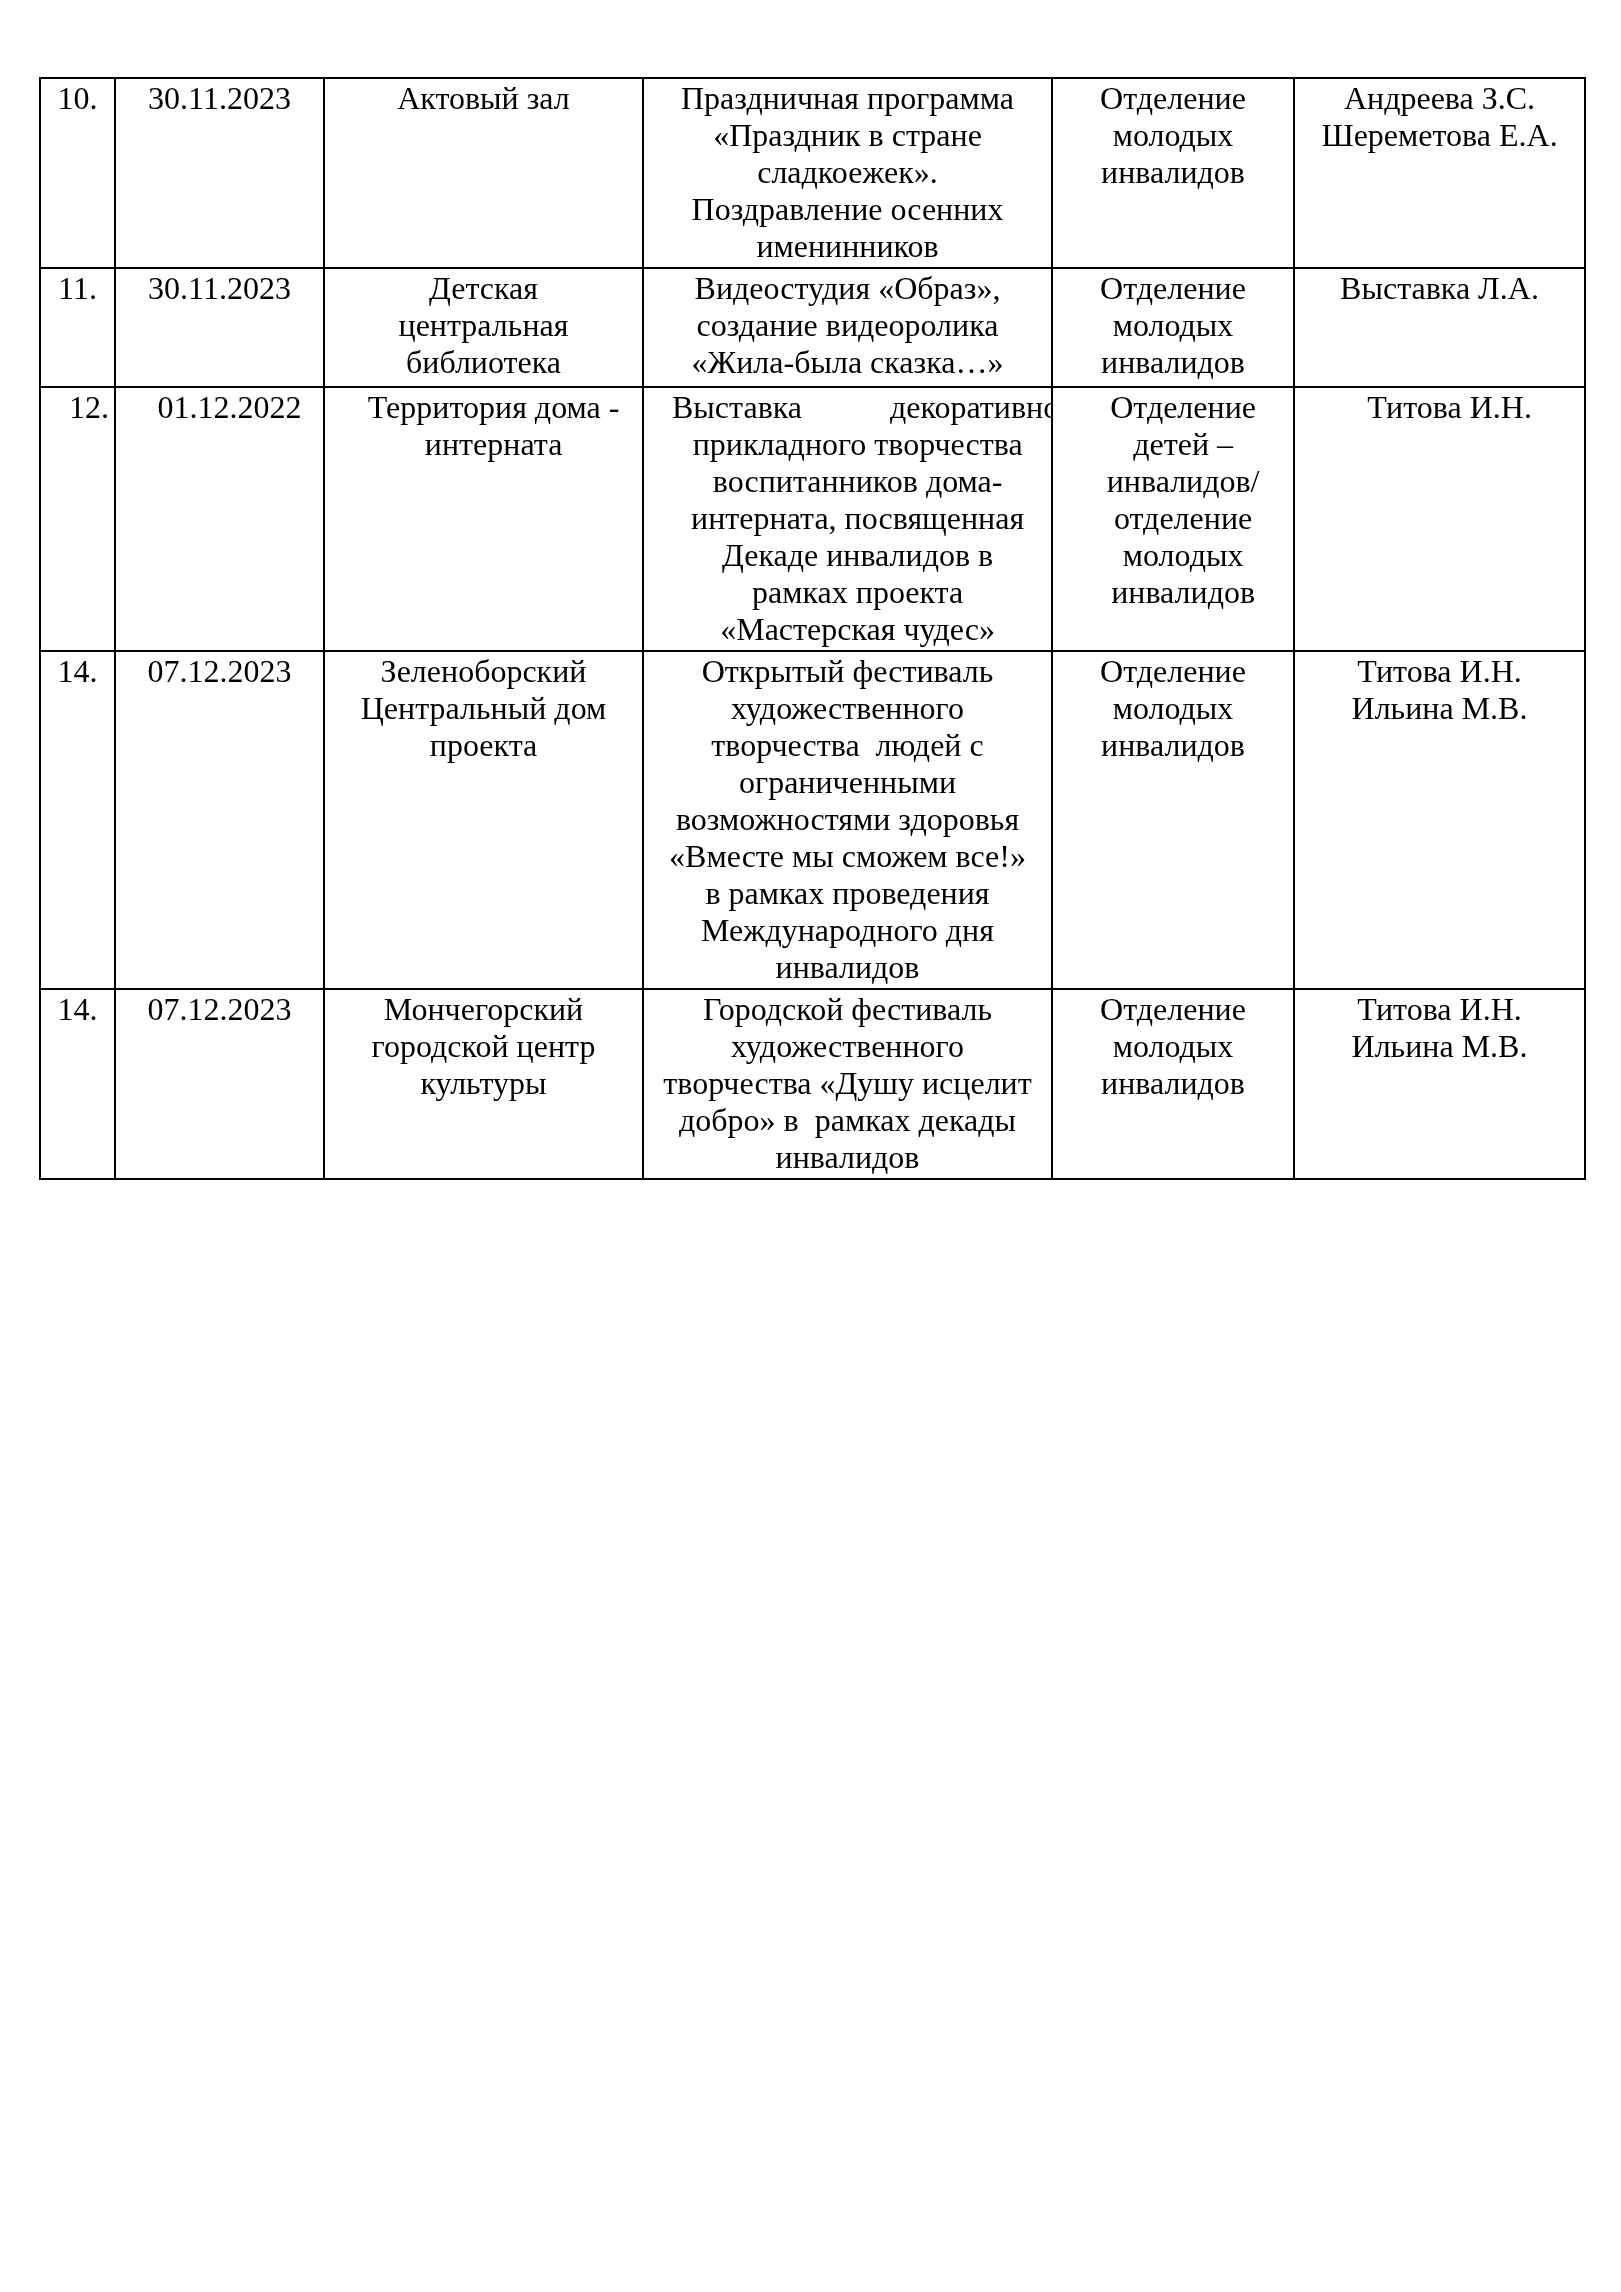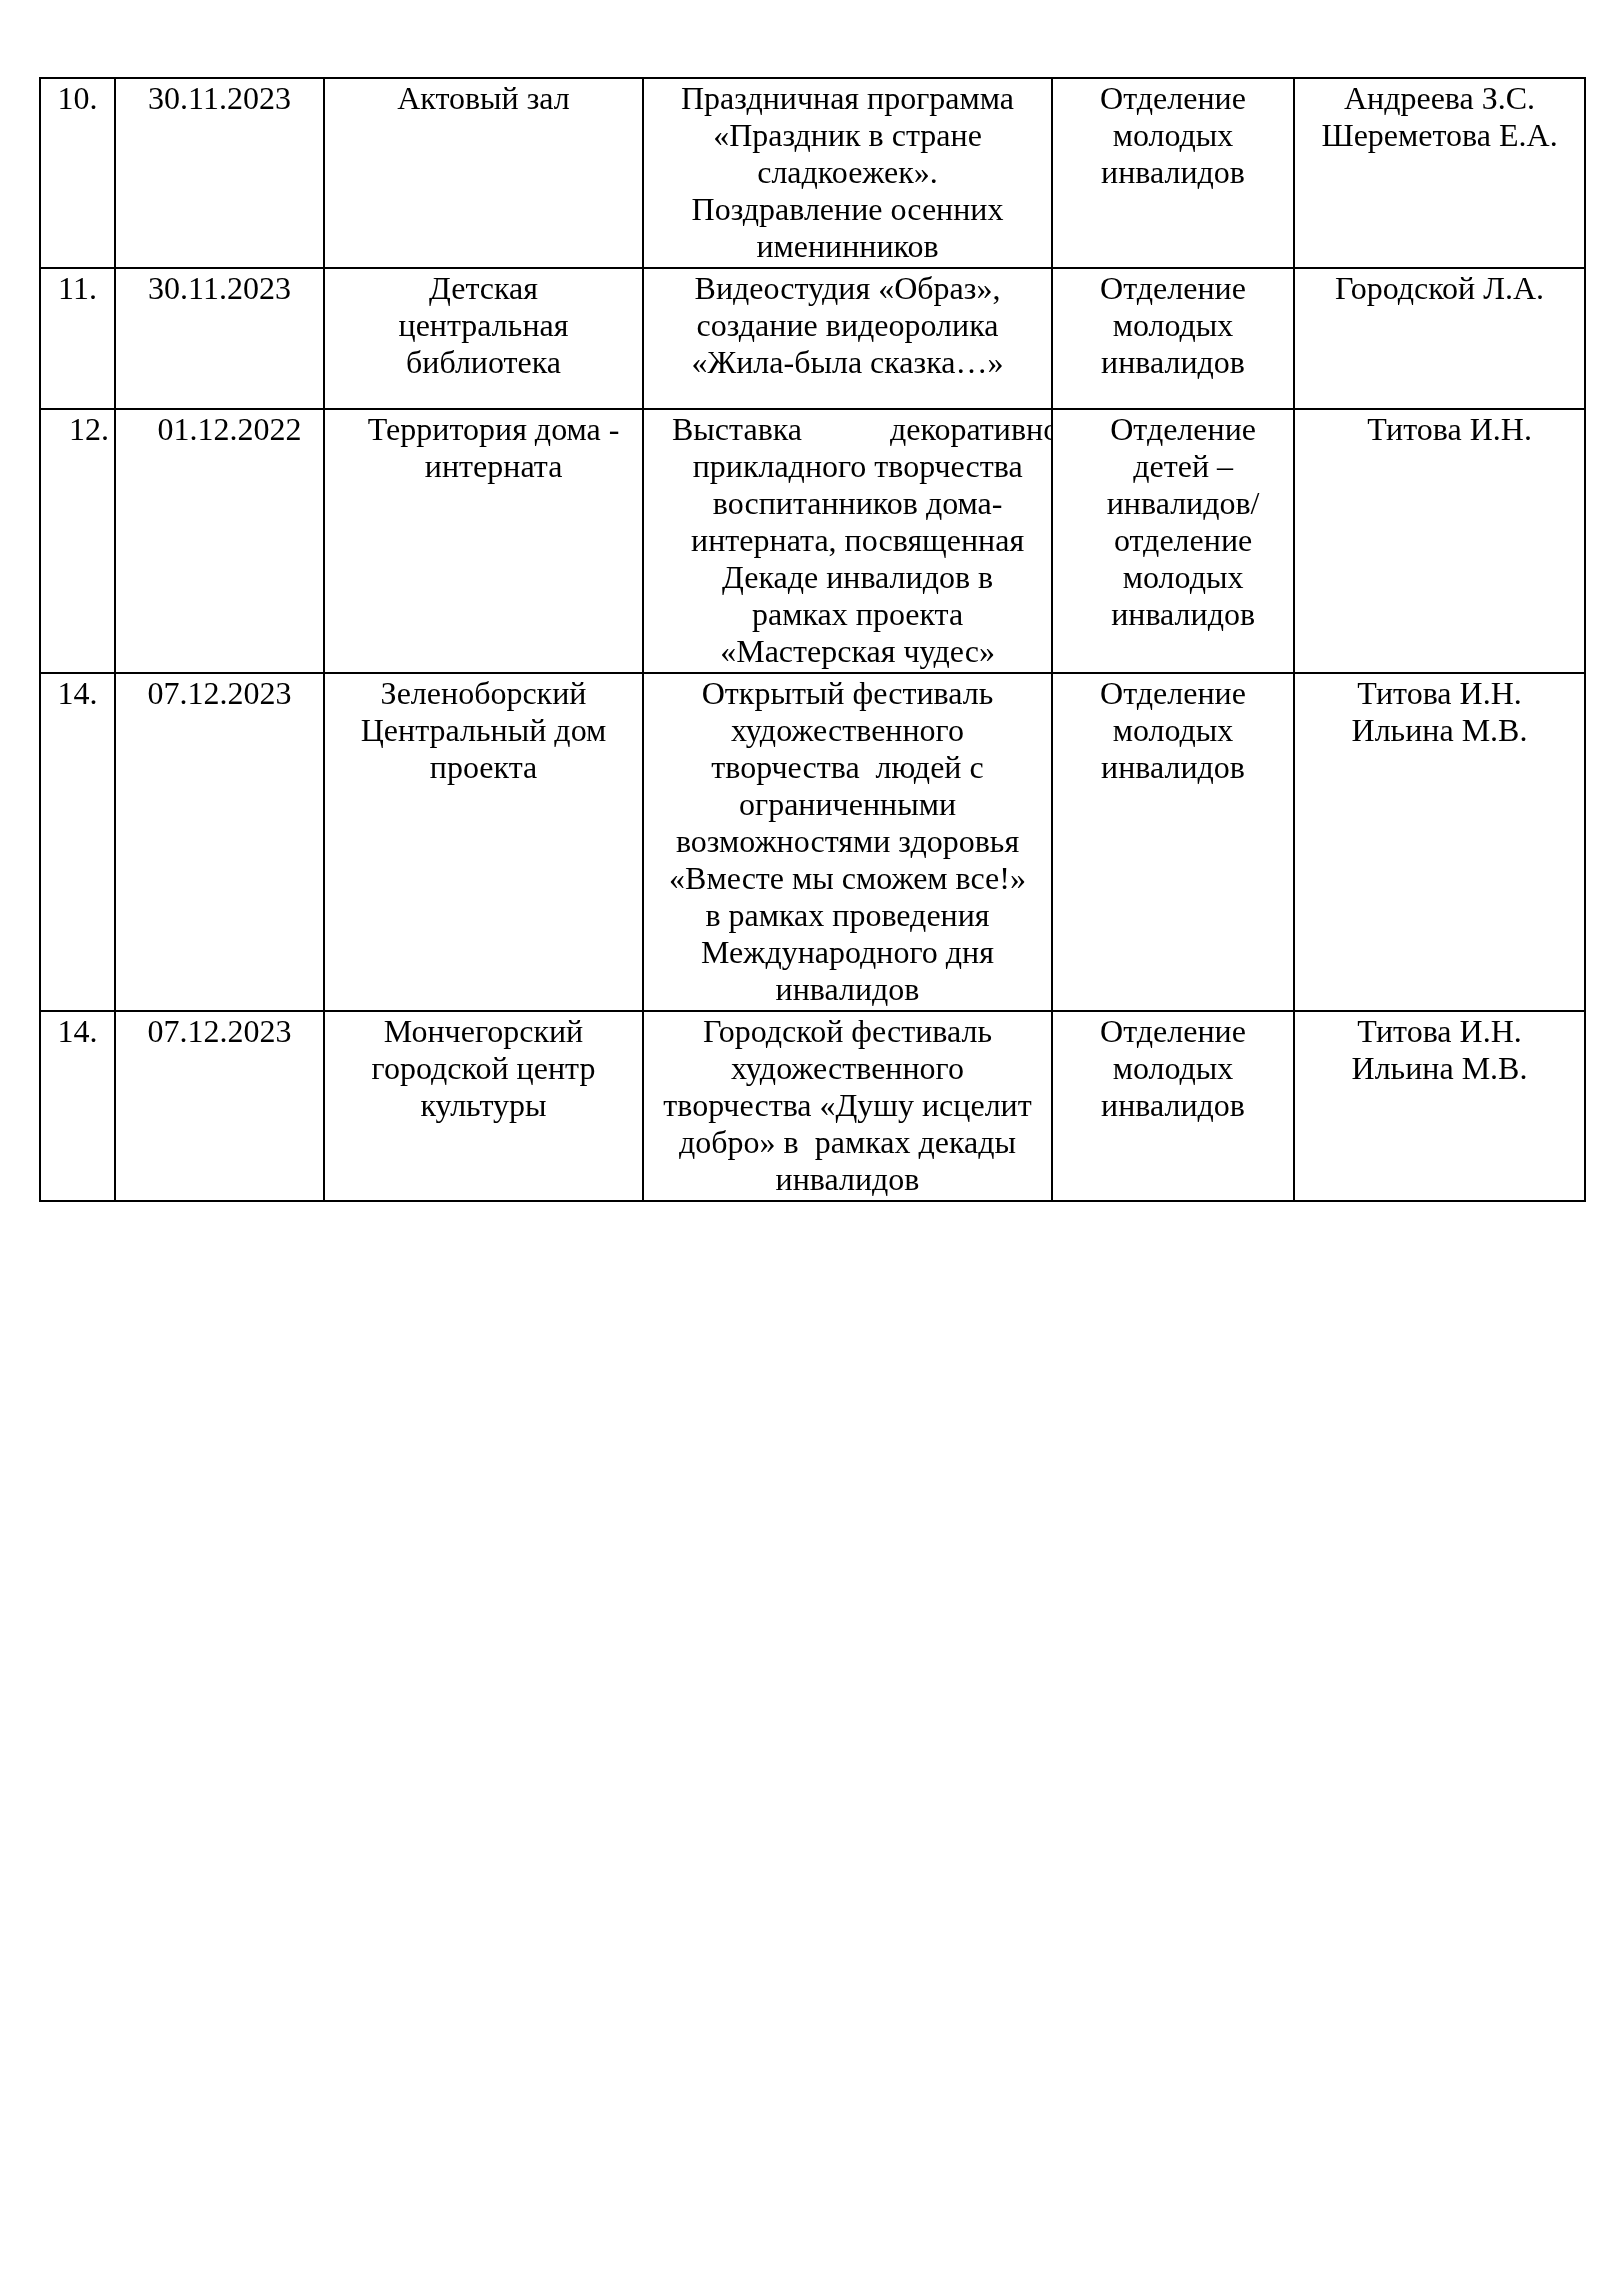--- a/index.html
+++ b/index.html
@@ -36,21 +36,21 @@
   }
   
   col.c-num { width: 75px; }
   col.c-date { width: 209px; }
   col.c-place { width: 319px; }
   col.c-event { width: 409px; }
   col.c-dept { width: 242px; }
   col.c-resp { width: 291px; }
   
   tr.r0 td { height: 189px; }
-  tr.r1 td { height: 141px; margin-left: 8px; }
+  tr.r1 td { height: 119px; margin-left: 8px; }
   tr.r2 td { height: 260px; padding-left: 28px; }
   tr.r3 td { height: 338px; }
   tr.r4 td { height: 190px; }
 </style>
 </head>
 <body>
 
 <div class="page">
   <table class="events">
     <colgroup>
@@ -82,21 +82,21 @@
         <td>30.11.2023</td>
         <td>Детская
 центральная
 библиотека</td>
         <td>Видеостудия «Образ»,
 создание видеоролика
 «Жила-была сказка…»</td>
         <td>Отделение
 молодых
 инвалидов</td>
-        <td>Городской Л.А.</td>
+        <td>Выставка Л.А.</td>
       </tr>
       <tr class="r2">
         <td>12.</td>
         <td>01.12.2022</td>
         <td>Территория дома -
 интерната</td>
         <td>Выставка&nbsp;&nbsp;&nbsp;&nbsp;&nbsp;&nbsp;&nbsp;&nbsp;&nbsp;&nbsp;&nbsp;декоративно-
 прикладного творчества
 воспитанников дома-
 интерната, посвященная

